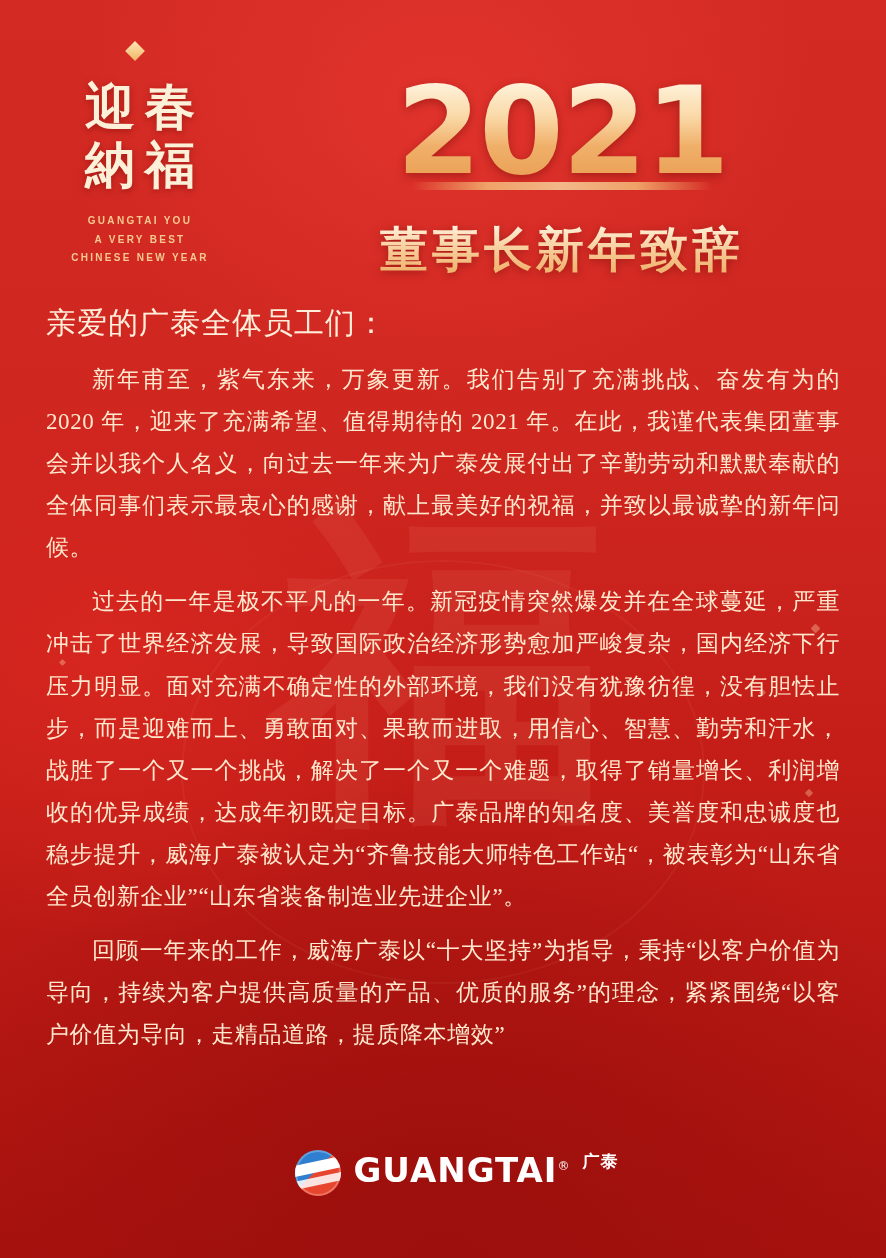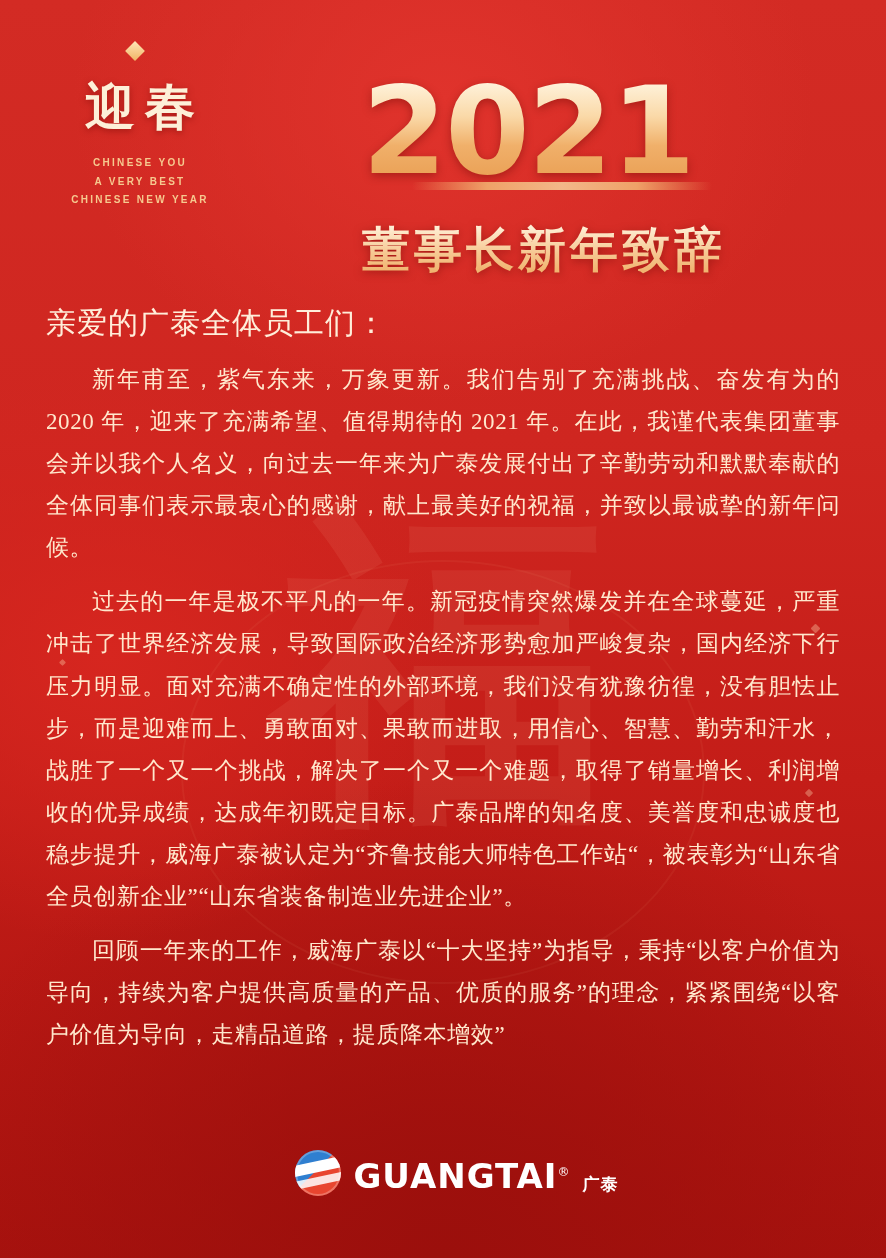--- a/index.html
+++ b/index.html
@@ -93,21 +93,21 @@
     line-height: 1.85;
     color: #f6c98f;
     font-weight: bold;
   }
 
   .year-block {
     position: absolute;
     left: 362px;
     top: 70px;
     width: 400px;
-    text-align: left;
+    text-align: center;
   }
   .year-num {
     font-family: "DejaVu Sans", sans-serif;
     font-size: 122px;
     font-weight: bold;
     line-height: 1;
     letter-spacing: -2px;
     background: linear-gradient(180deg, #fff4df 8%, #fad9a8 38%, #f0b06a 62%, #e89a4d 100%);
     -webkit-background-clip: text;
     background-clip: text;
@@ -163,21 +163,21 @@
     font-family: Liberation Serif, serif;
   }
 
   
   .footer {
     position: absolute;
     left: 0;
     right: 0;
     bottom: 62px;
     display: flex;
-    align-items: flex-end;
+    align-items: flex-start;
     justify-content: center;
     gap: 12px;
     margin-left: 28px;
   }
   .logo-mark {
     position: relative;
     width: 46px;
     height: 46px;
     border-radius: 50%;
     background: linear-gradient(135deg, #2f7fd0 0%, #2f7fd0 45%, #e8452f 46%, #e8452f 100%);
@@ -236,22 +236,23 @@
   <div class="sparkle" style="left:760px; top:690px; width:5px; height:5px;"></div>
   <div class="sparkle" style="left:806px; top:790px; width:6px; height:6px;"></div>
   <div class="sparkle" style="left:60px; top:660px; width:5px; height:5px;"></div>
 
   <div class="header">
 
     <div class="ornament-diamond"></div>
 
     <div class="brush-block">
       <div class="brush-line">迎春</div>
+      <div class="brush-line">納福</div>
       <div class="brush-en">
-        <div>CHINESE YOU</div>
+        <div>GUANGTAI YOU</div>
         <div>A VERY BEST</div>
         <div>CHINESE NEW YEAR</div>
       </div>
     </div>
 
     <div class="year-block">
       <div class="year-num">2021</div>
       <div class="year-underline"></div>
       <div class="year-title">董事长新年致辞</div>
     </div>

